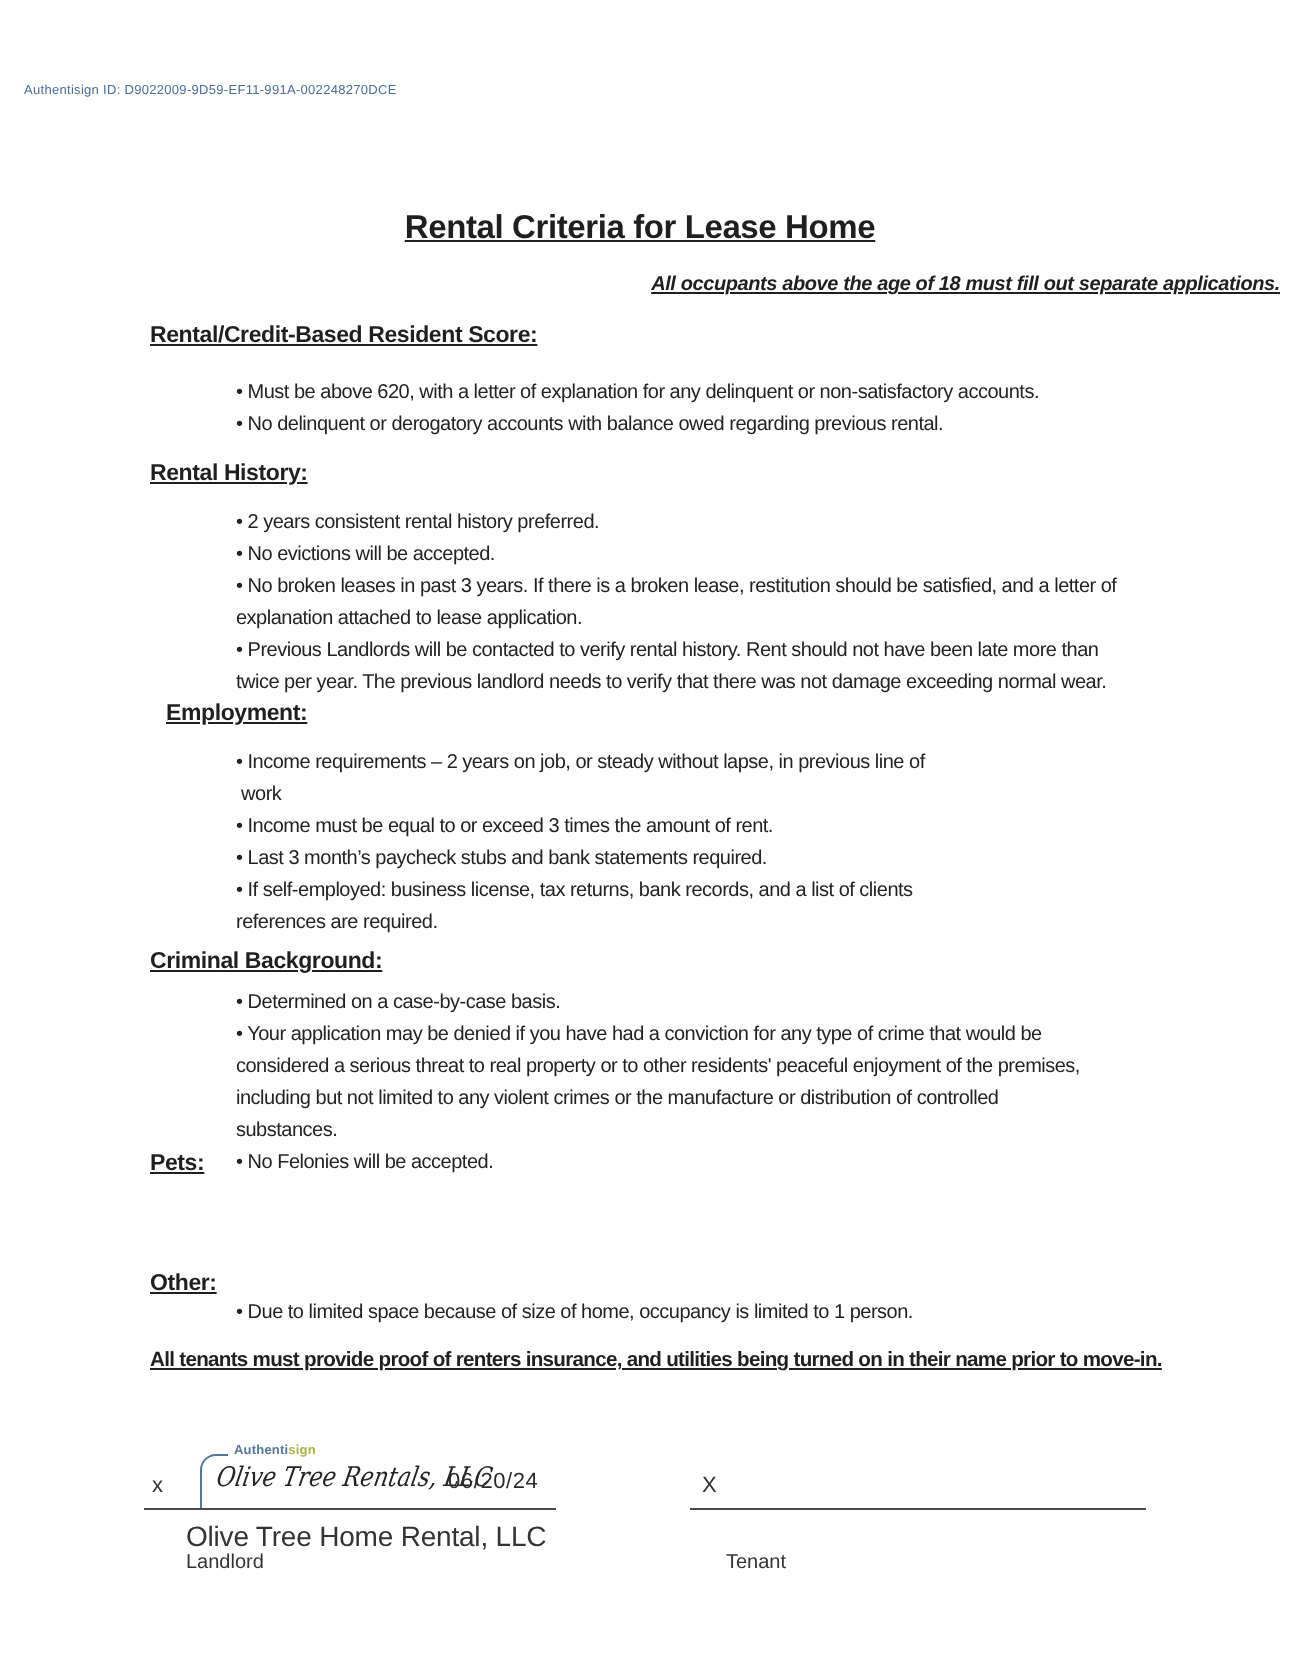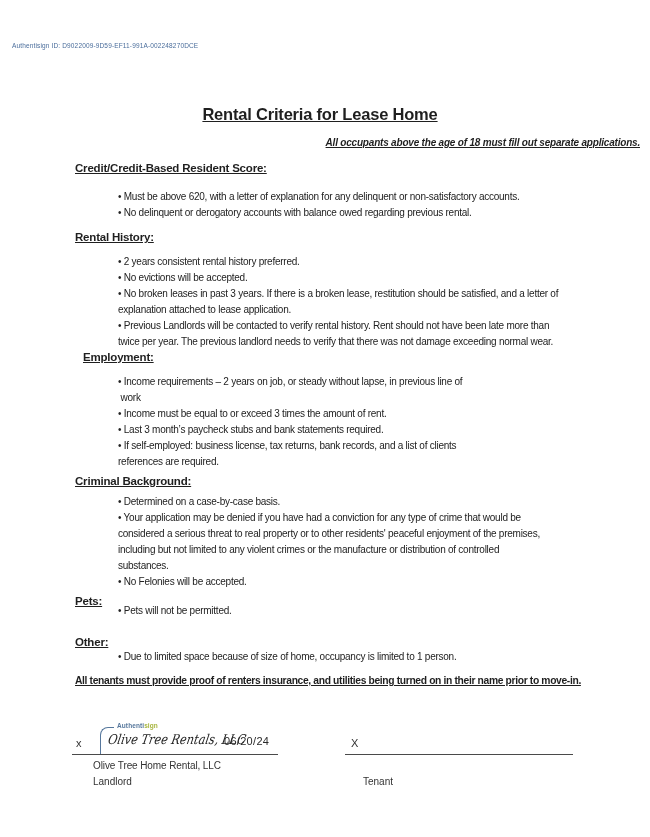--- a/index.html
+++ b/index.html
@@ -26,21 +26,21 @@
   }
   .bullets {
     position:absolute; left:118px; width:527px;
     font-size:10px; line-height:16px; letter-spacing:-0.25px;
     white-space:pre-wrap; color:#222;
   }
   .h-credit    { top:129px; }  .b-credit    { top:156px; }
   .h-rental    { top:198px;text-align:center; }  .b-rental    { top:221px; }
   .h-employ    { top:318px;padding-left:8px; }  .b-employ    { top:341px; }
   .h-criminal  { top:442px; }  .b-criminal  { top:461px; }
-  .h-pets      { top:562px; }  .b-pets      { top:570px; }
+  .h-pets      { top:543px; }  .b-pets      { top:570px; }
   .h-other     { top:603px;text-align:center; }  .b-other     { top:616px; }
   .footer-note {
     position:absolute; left:75px; top:642px;
     font-size:10.3px; font-weight:bold; text-decoration:underline; letter-spacing:-0.35px;
   }
   .sig-x-left  { position:absolute; left:76px;  top:704px; font-size:11px; color:#333; }
   .sig-x-right { position:absolute; left:351px; top:704px; font-size:11px; color:#333; }
   .auth-bracket {
     position:absolute; left:100px; top:694px; width:13px; height:27px;
     border-top:1.5px solid #56779c; border-left:1.5px solid #56779c;
@@ -50,40 +50,40 @@
   .brand-a { color:#56779c; }
   .brand-b { color:#a7b53e; }
   .sig-script {
     position:absolute; left:107px; top:698px; white-space:nowrap;
     font-family:"DejaVu Serif", serif; font-style:italic; font-size:13.5px; color:#242424;
     transform:skewX(-10deg) scaleX(0.84); transform-origin:0 100%;
   }
   .sig-date { position:absolute; left:224px; top:702px; font-size:11px; letter-spacing:0.3px; color:#2a2a2a; }
   .sig-line-left  { position:absolute; left:72px;  top:721px; width:206px; border-top:1.4px solid #4a4a4a; height:0; }
   .sig-line-right { position:absolute; left:345px; top:721px; width:228px; border-top:1.4px solid #4a4a4a; height:0; }
-  .sig-name      { position:absolute; left:93px;  top:727px; font-size:10px; color:#333; letter-spacing:-0.1px; }
+  .sig-name      { position:absolute; left:93px;  top:727px; font-size:14px; color:#333; letter-spacing:-0.1px; }
   .sig-role-left { position:absolute; left:93px;  top:743px; font-size:10px; color:#333; }
   .sig-role-right{ position:absolute; left:363px; top:743px; font-size:10px; color:#333; }
 </style>
 </head>
 <body>
 
 <div class="page">
 
   <div class="auth-id">Authentisign ID: D9022009-9D59-EF11-991A-002248270DCE</div>
 
   <div class="title">
     <span>Rental Criteria for Lease Home</span>
   </div>
 
   <div class="subtitle">
     <span>All occupants above the age of 18 must fill out separate applications.</span>
   </div>
 
-  <div class="sec-h h-credit">Credit/Credit-Based Resident Score:</div>
+  <div class="sec-h h-credit">Rental/Credit-Based Resident Score:</div>
   <div class="bullets b-credit">• Must be above 620, with a letter of explanation for any delinquent or non-satisfactory accounts.
 • No delinquent or derogatory accounts with balance owed regarding previous rental.</div>
 
   <div class="sec-h h-rental">Rental History:</div>
   <div class="bullets b-rental">• 2 years consistent rental history preferred.
 • No evictions will be accepted.
 • No broken leases in past 3 years. If there is a broken lease, restitution should be satisfied, and a letter of
 explanation attached to lease application.
 • Previous Landlords will be contacted to verify rental history. Rent should not have been late more than
 twice per year. The previous landlord needs to verify that there was not damage exceeding normal wear.</div>
@@ -98,21 +98,20 @@
 
   <div class="sec-h h-criminal">Criminal Background:</div>
   <div class="bullets b-criminal">• Determined on a case-by-case basis.
 • Your application may be denied if you have had a conviction for any type of crime that would be
 considered a serious threat to real property or to other residents' peaceful enjoyment of the premises,
 including but not limited to any violent crimes or the manufacture or distribution of controlled
 substances.
 • No Felonies will be accepted.</div>
 
   <div class="sec-h h-pets">Pets:</div>
-  <div class="bullets b-pets">• Pets will not be permitted.</div>
 
   <div class="sec-h h-other">Other:</div>
   <div class="bullets b-other">• Due to limited space because of size of home, occupancy is limited to 1 person.</div>
 
   <div class="footer-note">All tenants must provide proof of renters insurance, and utilities being turned on in their name prior to move-in.</div>
 
   <div class="sig-x-left">x</div>
   <div class="auth-bracket"></div>
   <div class="auth-brand"><span class="brand-a">Authenti</span><span class="brand-b">sign</span></div>
   <div class="sig-script">Olive Tree Rentals, LLC</div>

